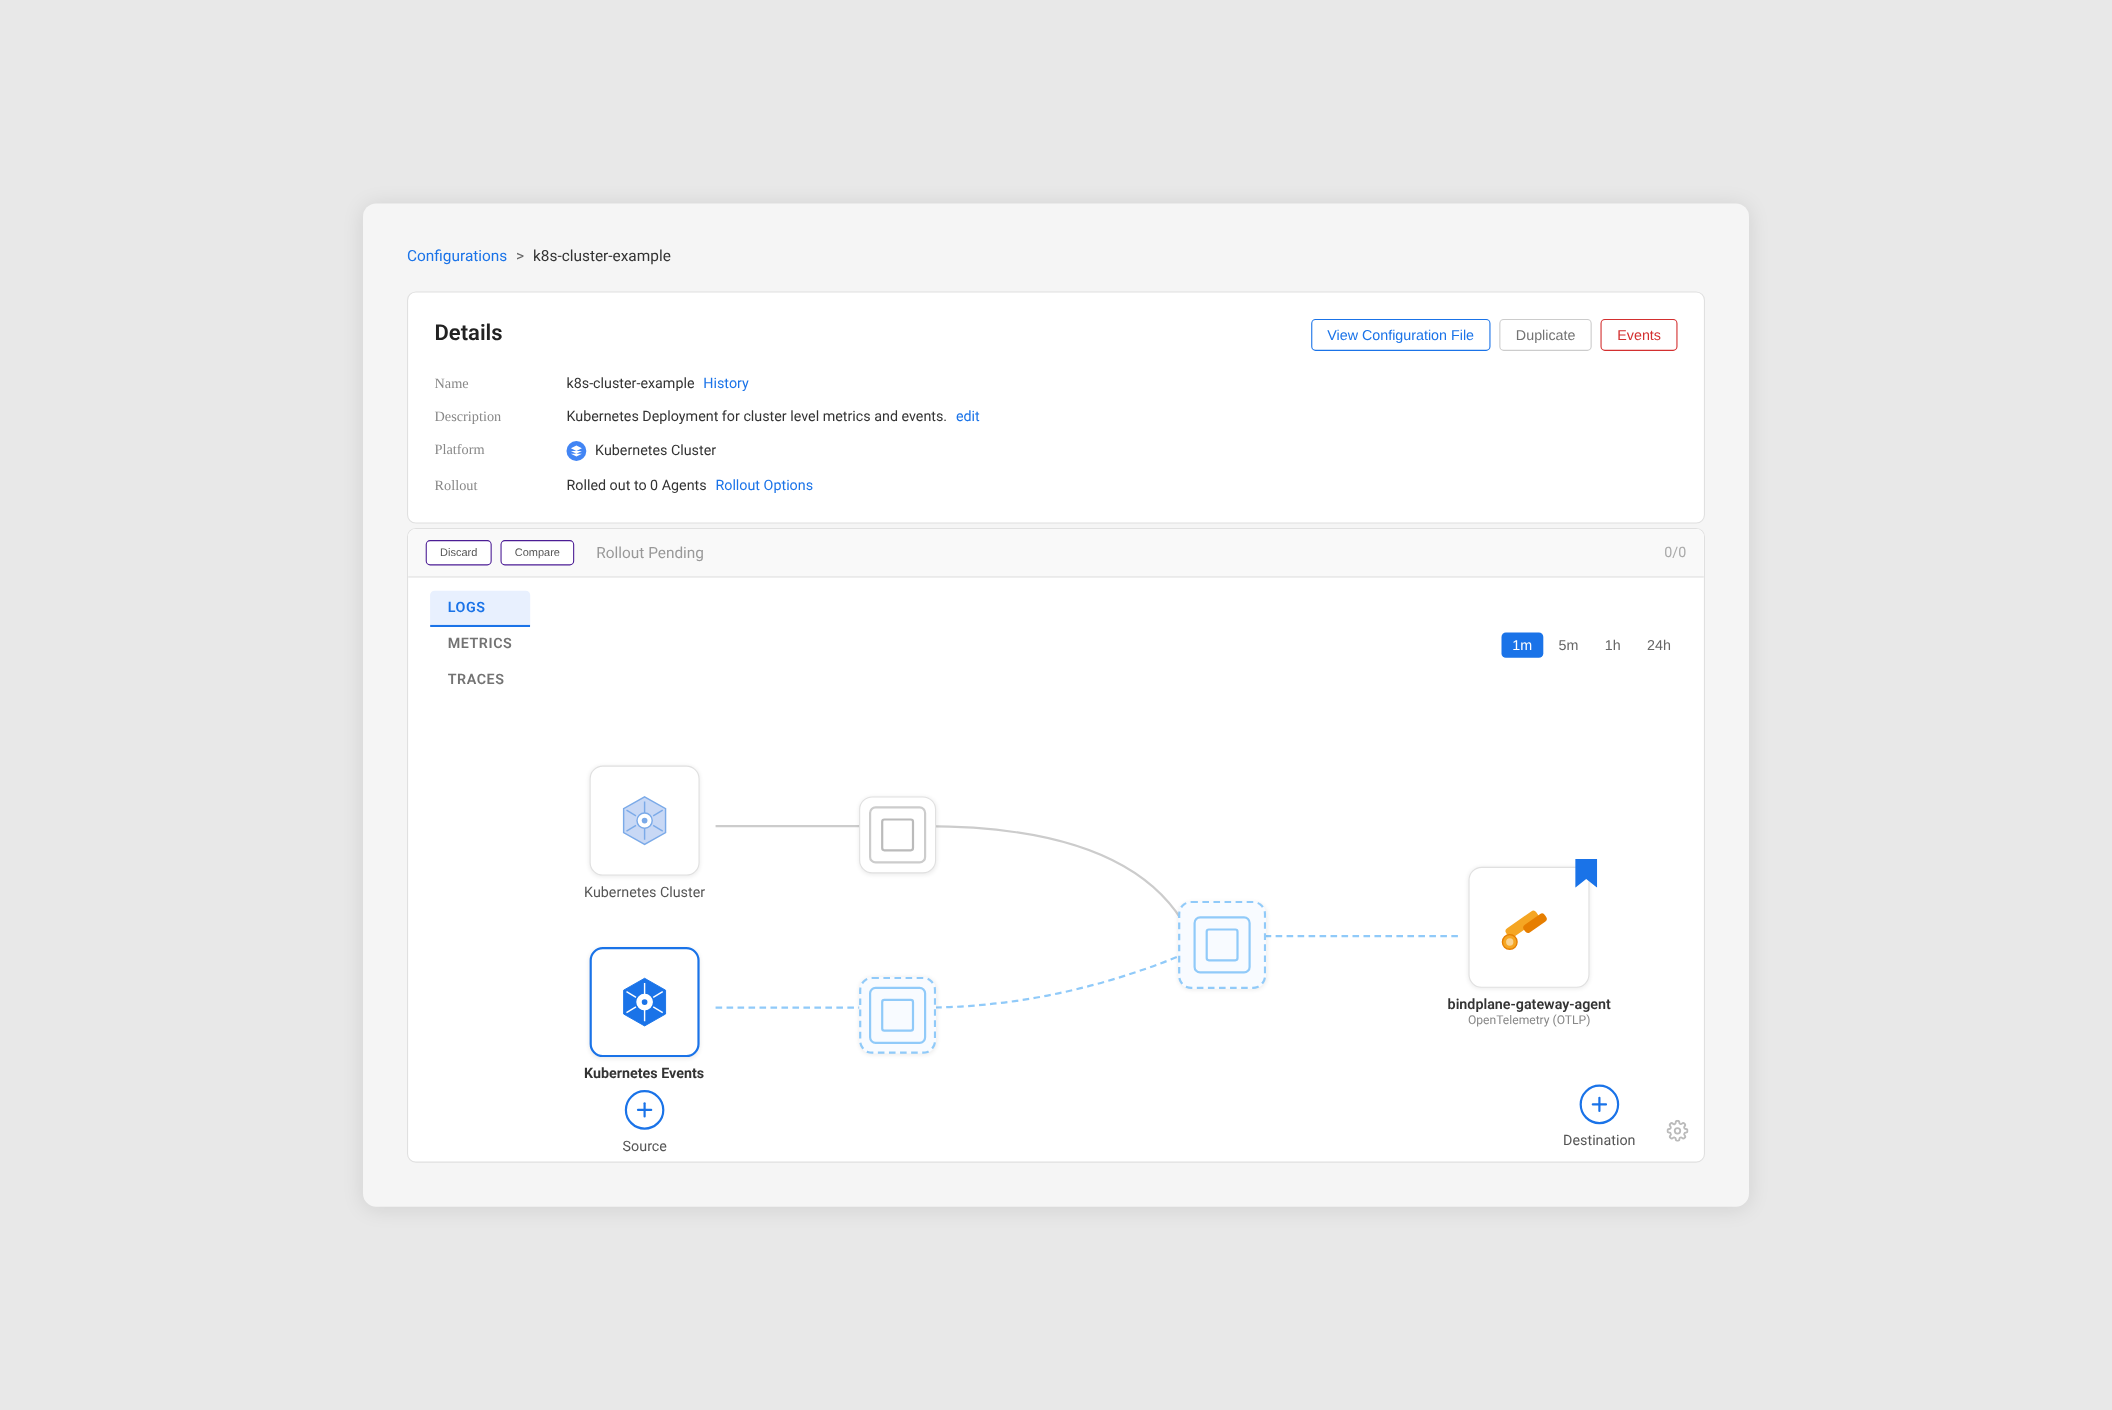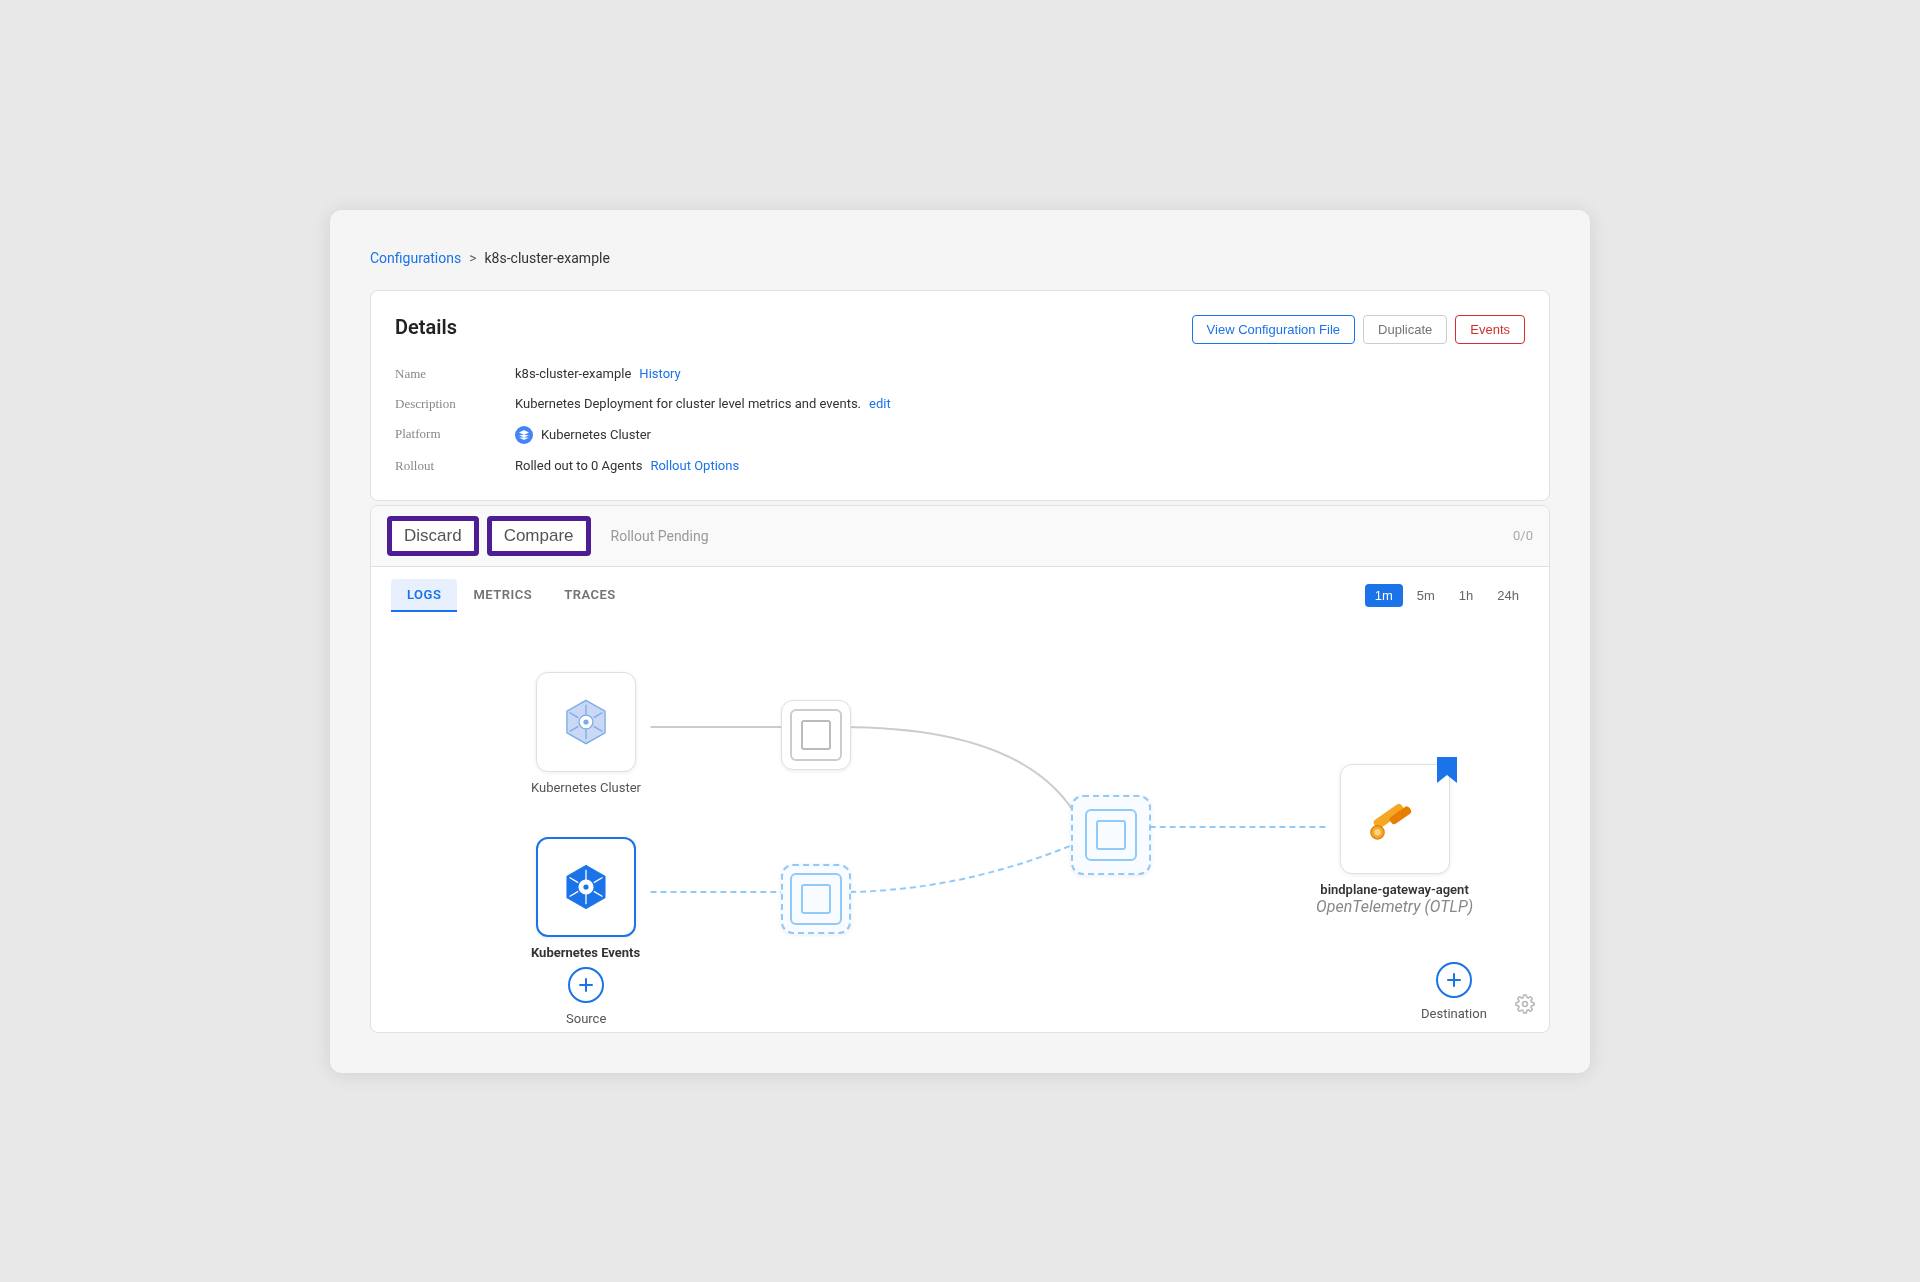--- a/index.html
+++ b/index.html
@@ -130,25 +130,25 @@
       display: flex;
       align-items: center;
       padding: 10px 16px;
       background: #f9f9f9;
       border-bottom: 1px solid #e0e0e0;
       gap: 8px;
     }
     .btn-toolbar {
       padding: 5px 12px;
       border-radius: 4px;
-      font-size: 17px;
+      font-size: 10px;
       cursor: pointer;
       background: #fff;
       color: #555;
-      border: 5px solid #4c1d95;
+      border: 1px solid #4c1d95;
     }
     .rollout-pending {
       flex: 1;
       font-size: 14px;
       color: #999;
       padding-left: 12px;
     }
     .rollout-count {
       font-size: 13px;
       color: #aaa;
@@ -156,20 +156,21 @@
     
     .tabs-bar {
       display: flex;
       align-items: center;
       justify-content: space-between;
       padding: 12px 20px 0 20px;
     }
     .tabs {
       display: flex;
       gap: 0;
+      flex-direction: column;
     }
     .tab {
       padding: 8px 16px;
       font-size: 13px;
       font-weight: 600;
       color: #737373;
       cursor: pointer;
       border-bottom: 2px solid transparent;
       letter-spacing: 0.5px;
     }
@@ -476,21 +477,21 @@
 
           <svg width="60" height="50" viewBox="0 0 70 60" fill="none">
             <rect x="10" y="20" width="40" height="12" rx="4" fill="#f5a623" transform="rotate(-35 30 30)"></rect>
             <rect x="28" y="28" width="28" height="10" rx="4" fill="#e67e00" transform="rotate(-35 30 30)"></rect>
             <circle cx="14" cy="46" r="8" fill="#f5a623" stroke="#e67e00" stroke-width="1.5"></circle>
             <circle cx="14" cy="46" r="4" fill="#fff" opacity="0.5"></circle>
           </svg>
         </div>
         <div style="text-align:center;margin-top:8px;">
           <div style="font-size:13px;font-weight:600;color:#333;">bindplane-gateway-agent</div>
-          <div style="font-size:16px;color:#888;font-style:italic;">OpenTelemetry (OTLP)</div>
+          <div style="font-size:11px;color:#888;">OpenTelemetry (OTLP)</div>
         </div>
       </div>
 
       <div class="node" style="left:1050px; top:350px;">
         <div class="add-circle">
           <svg width="16" height="16" viewBox="0 0 16 16" fill="none">
             <line x1="8" y1="2" x2="8" y2="14" stroke="#1a73e8" stroke-width="2" stroke-linecap="round"></line>
             <line x1="2" y1="8" x2="14" y2="8" stroke="#1a73e8" stroke-width="2" stroke-linecap="round"></line>
           </svg>
         </div>

